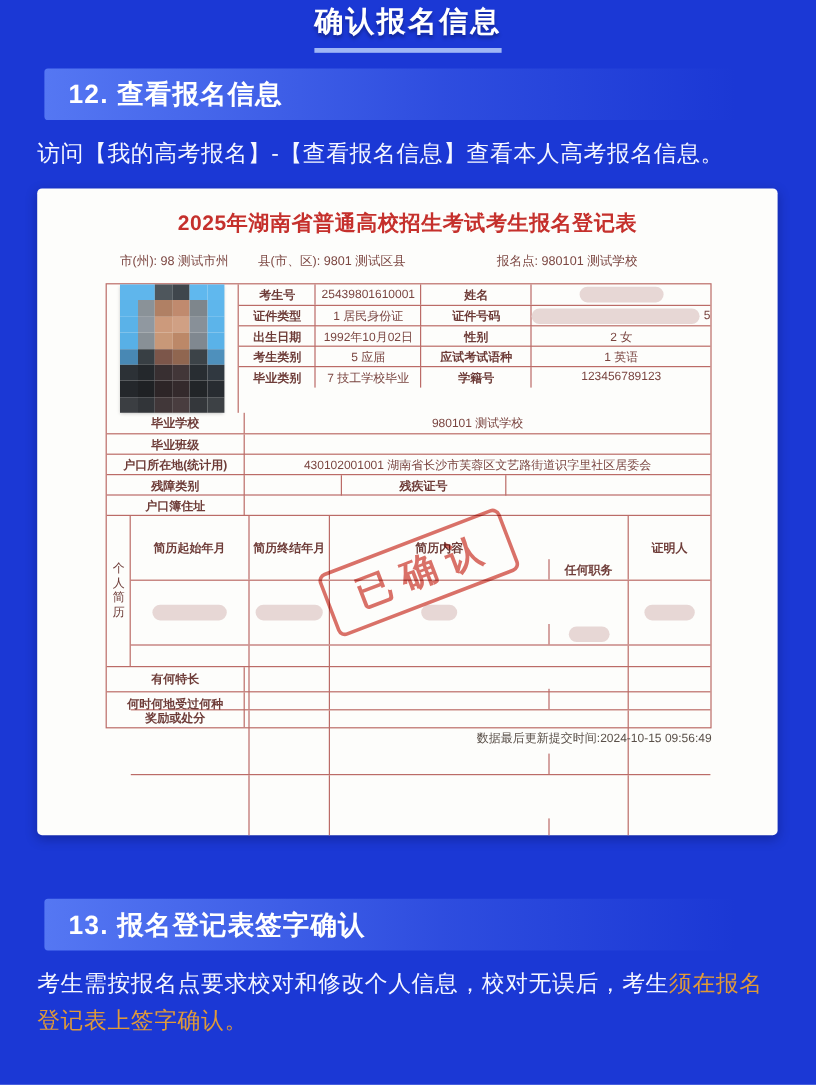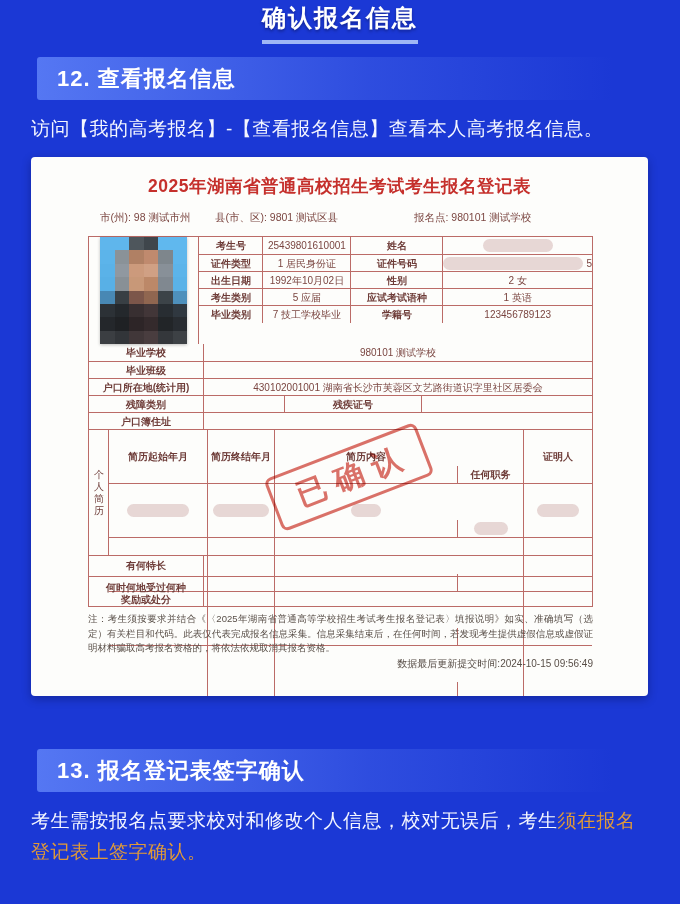--- a/index.html
+++ b/index.html
@@ -397,21 +397,20 @@
     </div>
     <div class="trow award-row">
       <div class="cell c-label lbl two-line">
         <span><span>何时何地受过何种</span><br>
         <span>奖励或处分</span></span>
       </div>
       <div class="cell c-value"></div>
     </div>
   </div>
 
-  <div class="note">注：考生须按要求并结合《〈2025年湖南省普通高等学校招生考试考生报名登记表〉填报说明》如实、准确填写（选定）有关栏目和代码。此表仅代表完成报名信息采集。信息采集结束后，在任何时间，若发现考生提供虚假信息或虚假证明材料骗取高考报名资格的，将依法依规取消其报名资格。</div>
   <div class="updated">数据最后更新提交时间:2024-10-15 09:56:49</div>
 
   <div class="stamp">已确认</div>
 </div>
 
 <div class="gap-13"></div>
 
 <div class="section-bar">
   <span>13. 报名登记表签字确认</span>
 </div>

